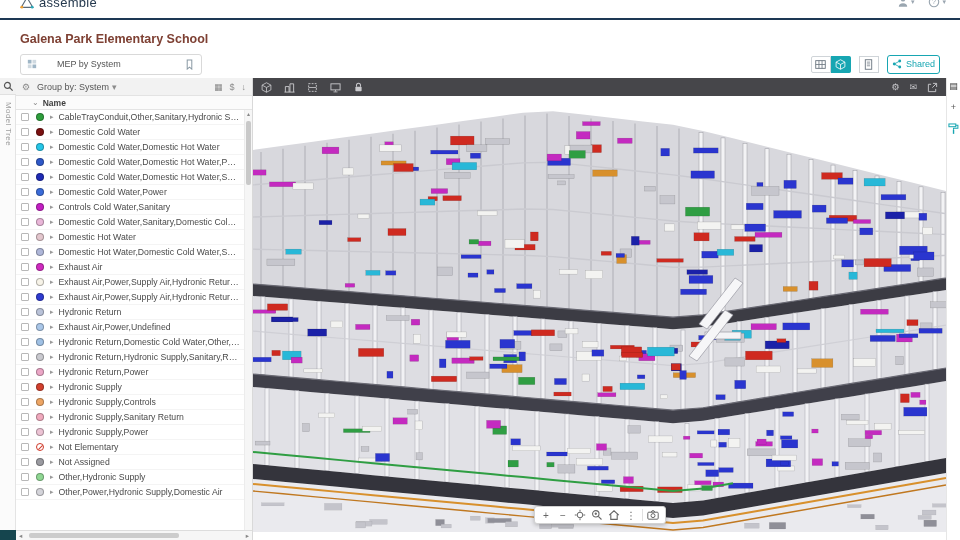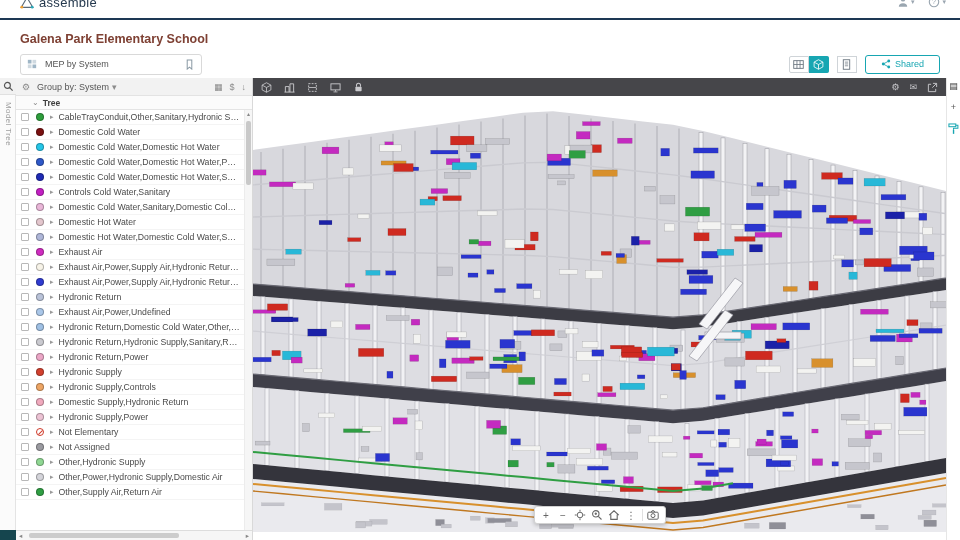--- a/index.html
+++ b/index.html
@@ -11,29 +11,29 @@
   .topbar{position:absolute;left:0;top:0;width:960px;height:20px;background:#fff;border-bottom:2px solid #1d3854;display:flex;align-items:center;justify-content:space-between;padding:0 14px 14px 20px;z-index:5}
   .brand{display:flex;align-items:center;gap:5px;cursor:pointer}
   .brandname{font-size:13px;color:#25394e;letter-spacing:.3px}
   .topbar-right{display:flex;gap:14px;color:#9aa6b0;align-items:center}
   .tb-item{display:flex;align-items:center;gap:2px;font-size:7px;cursor:pointer}
 
   
   .header{position:absolute;left:0;top:26px;width:960px;height:52px;background:#fff}
   .page-title{position:absolute;left:20px;top:6px;font-size:12.5px;font-weight:bold;color:#7e4033}
   .selector-row{position:absolute;left:20px;right:20px;top:27px;height:22px;display:flex;justify-content:space-between;align-items:center}
-  .view-dd{width:182px;height:21px;border:1px solid #d9d9d9;border-radius:3px;display:flex;align-items:center;padding:2px 6px;gap:8px;font-size:9px;color:#555;background:#fff;cursor:pointer}
+  .view-dd{width:182px;height:21px;border:1px solid #d9d9d9;border-radius:3px;display:flex;align-items:center;padding:2px 6px;gap:20px;font-size:9px;color:#555;background:#fff;cursor:pointer}
   .view-dd .grow{flex:1;white-space:nowrap;overflow:hidden;text-overflow:ellipsis}
   .hdr-actions{display:flex;align-items:center;gap:8px}
   .btn-group{display:flex}
   .icon-btn{width:20px;height:17px;border:1px solid #cfd4d8;background:#fff;color:#6b7680;display:flex;align-items:center;justify-content:center;padding:0;cursor:pointer}
   .btn-group .icon-btn:first-child{border-radius:2px 0 0 2px}
   .btn-group .icon-btn:last-child{border-radius:0 2px 2px 0;border-left:0}
   .icon-btn.active{background:#17a6b2;border-color:#17a6b2;color:#fff}
-  .btn-shared{height:19px;border:1px solid #17a6b2;color:#17a6b2;background:#fff;border-radius:3px;font-size:9px;display:flex;align-items:center;gap:4px;padding:0 15px;cursor:pointer}
+  .btn-shared{height:19px;border:1px solid #17a6b2;color:#17a6b2;background:#fff;border-radius:3px;font-size:9px;display:flex;align-items:center;gap:4px;padding:0 4px;cursor:pointer}
 
   
   .left-strip{position:absolute;left:0;top:78px;width:16px;bottom:0;background:#fbfbfb;border-right:1px solid #e4e4e4;z-index:2}
   .search-tab{position:absolute;top:0;left:0;width:16px;height:17px;display:flex;align-items:center;justify-content:center;color:#555;background:#f1f1f1;border-bottom:1px solid #e0e0e0;cursor:pointer}
   .vert-label{position:absolute;top:24px;left:4px;writing-mode:vertical-rl;font-size:8px;color:#9e9e9e;letter-spacing:.4px}
   .corner-dark{position:absolute;left:0;bottom:0;width:16px;height:10px;background:#15454e}
 
   
   .tree{position:absolute;left:16px;top:78px;width:237px;bottom:0;background:#fff;border-right:1px solid #d9d9d9;display:flex;flex-direction:column;z-index:2}
   .tree-toolbar{height:18px;background:#f2f2f2;border-bottom:1px solid #e3e3e3;display:flex;align-items:center;padding:0 6px;gap:7px;font-size:9px;color:#555;flex:none}
@@ -170,21 +170,21 @@
       <span>Group by: System</span>
       <span class="tt-ic">▾</span>
     </span>
     <span class="sp"></span>
     <span class="tt-ic">▦</span>
     <span class="tt-ic">$</span>
     <span class="tt-ic">↓</span>
   </div>
   <div class="colhdr">
     <span class="sort">⌄</span>
-    <span>Tree</span>
+    <span>Name</span>
   </div>
   <div class="rows">
       <div class="trow">
         <span class="cb"></span>
         <span class="dot" style="background: rgb(46, 158, 60);"></span>
         <span class="car">▸</span>
         <span class="lab">CableTrayConduit,Other,Sanitary,Hydronic Supply,Hydronic Return</span>
       </div>
       <div class="trow">
         <span class="cb"></span>
@@ -205,20 +205,26 @@
         <span class="lab">Domestic Cold Water,Domestic Hot Water,Power,Sanitary</span>
       </div>
       <div class="trow">
         <span class="cb"></span>
         <span class="dot" style="background: rgb(31, 43, 181);"></span>
         <span class="car">▸</span>
         <span class="lab">Domestic Cold Water,Domestic Hot Water,Sanitary</span>
       </div>
       <div class="trow">
         <span class="cb"></span>
+        <span class="dot" style="background: rgb(58, 107, 216);"></span>
+        <span class="car">▸</span>
+        <span class="lab">Domestic Cold Water,Power</span>
+      </div>
+      <div class="trow">
+        <span class="cb"></span>
         <span class="dot" style="background: rgb(194, 31, 194);"></span>
         <span class="car">▸</span>
         <span class="lab">Controls Cold Water,Sanitary</span>
       </div>
       <div class="trow">
         <span class="cb"></span>
         <span class="dot" style="background: rgb(233, 182, 216);"></span>
         <span class="car">▸</span>
         <span class="lab">Domestic Cold Water,Sanitary,Domestic Cold Water</span>
       </div>
@@ -291,21 +297,21 @@
       <div class="trow">
         <span class="cb"></span>
         <span class="dot" style="background: rgb(237, 165, 100);"></span>
         <span class="car">▸</span>
         <span class="lab">Hydronic Supply,Controls</span>
       </div>
       <div class="trow">
         <span class="cb"></span>
         <span class="dot" style="background: rgb(240, 169, 189);"></span>
         <span class="car">▸</span>
-        <span class="lab">Domestic Supply,Hydronic Return</span>
+        <span class="lab">Hydronic Supply,Sanitary Return</span>
       </div>
       <div class="trow">
         <span class="cb"></span>
         <span class="dot" style="background: rgb(236, 195, 212);"></span>
         <span class="car">▸</span>
         <span class="lab">Hydronic Supply,Power</span>
       </div>
       <div class="trow">
         <span class="cb"></span>
         <span class="dot na"></span>
@@ -322,26 +328,20 @@
         <span class="cb"></span>
         <span class="dot" style="background: rgb(143, 215, 147);"></span>
         <span class="car">▸</span>
         <span class="lab">Other,Hydronic Supply</span>
       </div>
       <div class="trow">
         <span class="cb"></span>
         <span class="dot" style="background: rgb(212, 212, 218);"></span>
         <span class="car">▸</span>
         <span class="lab">Other,Power,Hydronic Supply,Domestic Air</span>
-      </div>
-      <div class="trow">
-        <span class="cb"></span>
-        <span class="dot" style="background: rgb(47, 158, 67);"></span>
-        <span class="car">▸</span>
-        <span class="lab">Other,Supply Air,Return Air</span>
       </div>
     </div>
   <div class="hscroll">
     <span class="hs-ar">◂</span>
     <div class="hthumb"></div>
     <span class="hs-ar">▸</span>
   </div>
   <div class="vscroll">
     <div class="up">▴</div>
     <div class="vthumb"></div>

